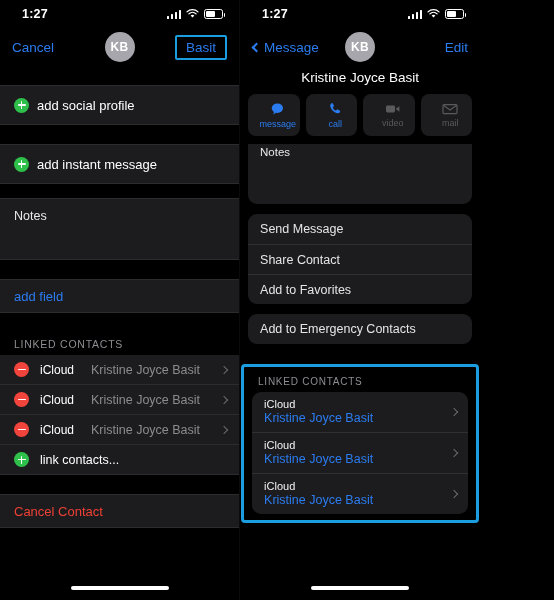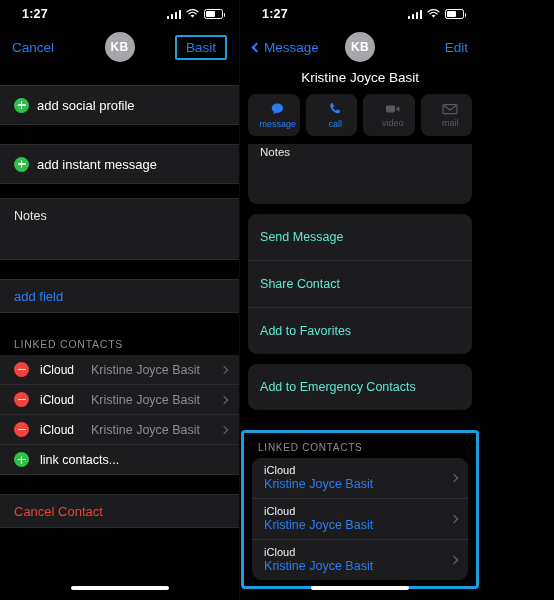--- a/index.html
+++ b/index.html
@@ -97,22 +97,22 @@
   }
   .act .label { font-size:9px; }
   .act.on  .label { color:#2b7cf0; }
   .act.off .label { color:#5a5a5e; }
   .act svg { display:block; }
 
   .card { background:#1c1c1e; border-radius:9px; margin:0 8px; overflow:hidden; }
   .card.clip-top { border-radius:0 0 9px 9px; }
   .card-notes { height:60px; padding:2px 12px 0; }
   .card-notes .notes-label { font-size:11.5px; }
-  .card-row { min-height:30px; display:flex; align-items:center; padding:16px 12px;
-              color:#5eead4; font-size:12.5px; }
+  .card-row { min-height:30px; display:flex; align-items:center; padding:0 12px;
+              color:#e5e5e5; font-size:12.5px; }
   .card-row + .card-row { border-top:.5px solid #2f2f31;text-align:center; }
   .spacer { height:10px; }
 
   
   .hl-wrap { margin:0 1px; border:3px solid #1b9ee0; border-radius:4px;
              padding:1px 0 6px; background:#000; }
   .hl-head { padding:8px 14px 5px; color:#8e8e93; font-size:10px; letter-spacing:.75px; }
   .hl-card { background:#1c1c1e; border-radius:9px; margin:0 8px; overflow:hidden; }
   .hl-row { display:flex; align-items:center; padding:6px 11px 7px 12px; gap:8px; min-height:38px; }
   .hl-row + .hl-row { border-top:.5px solid #2f2f31; }

